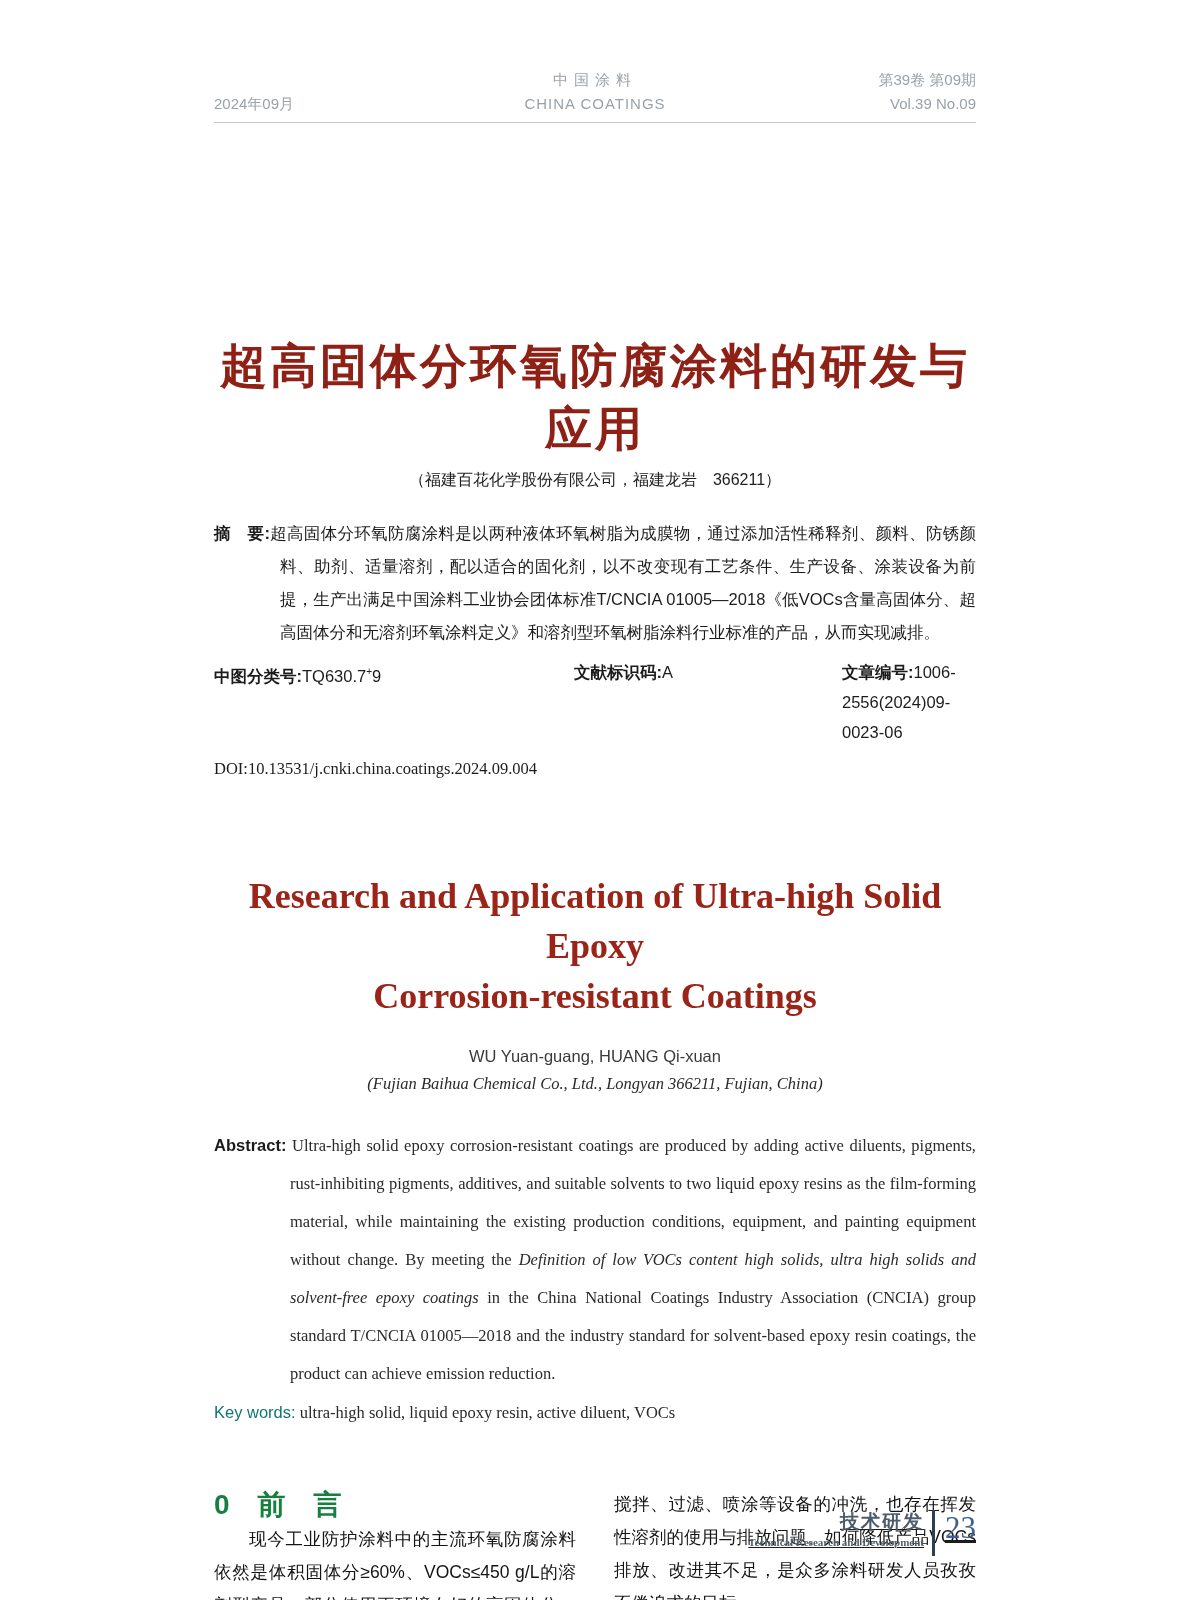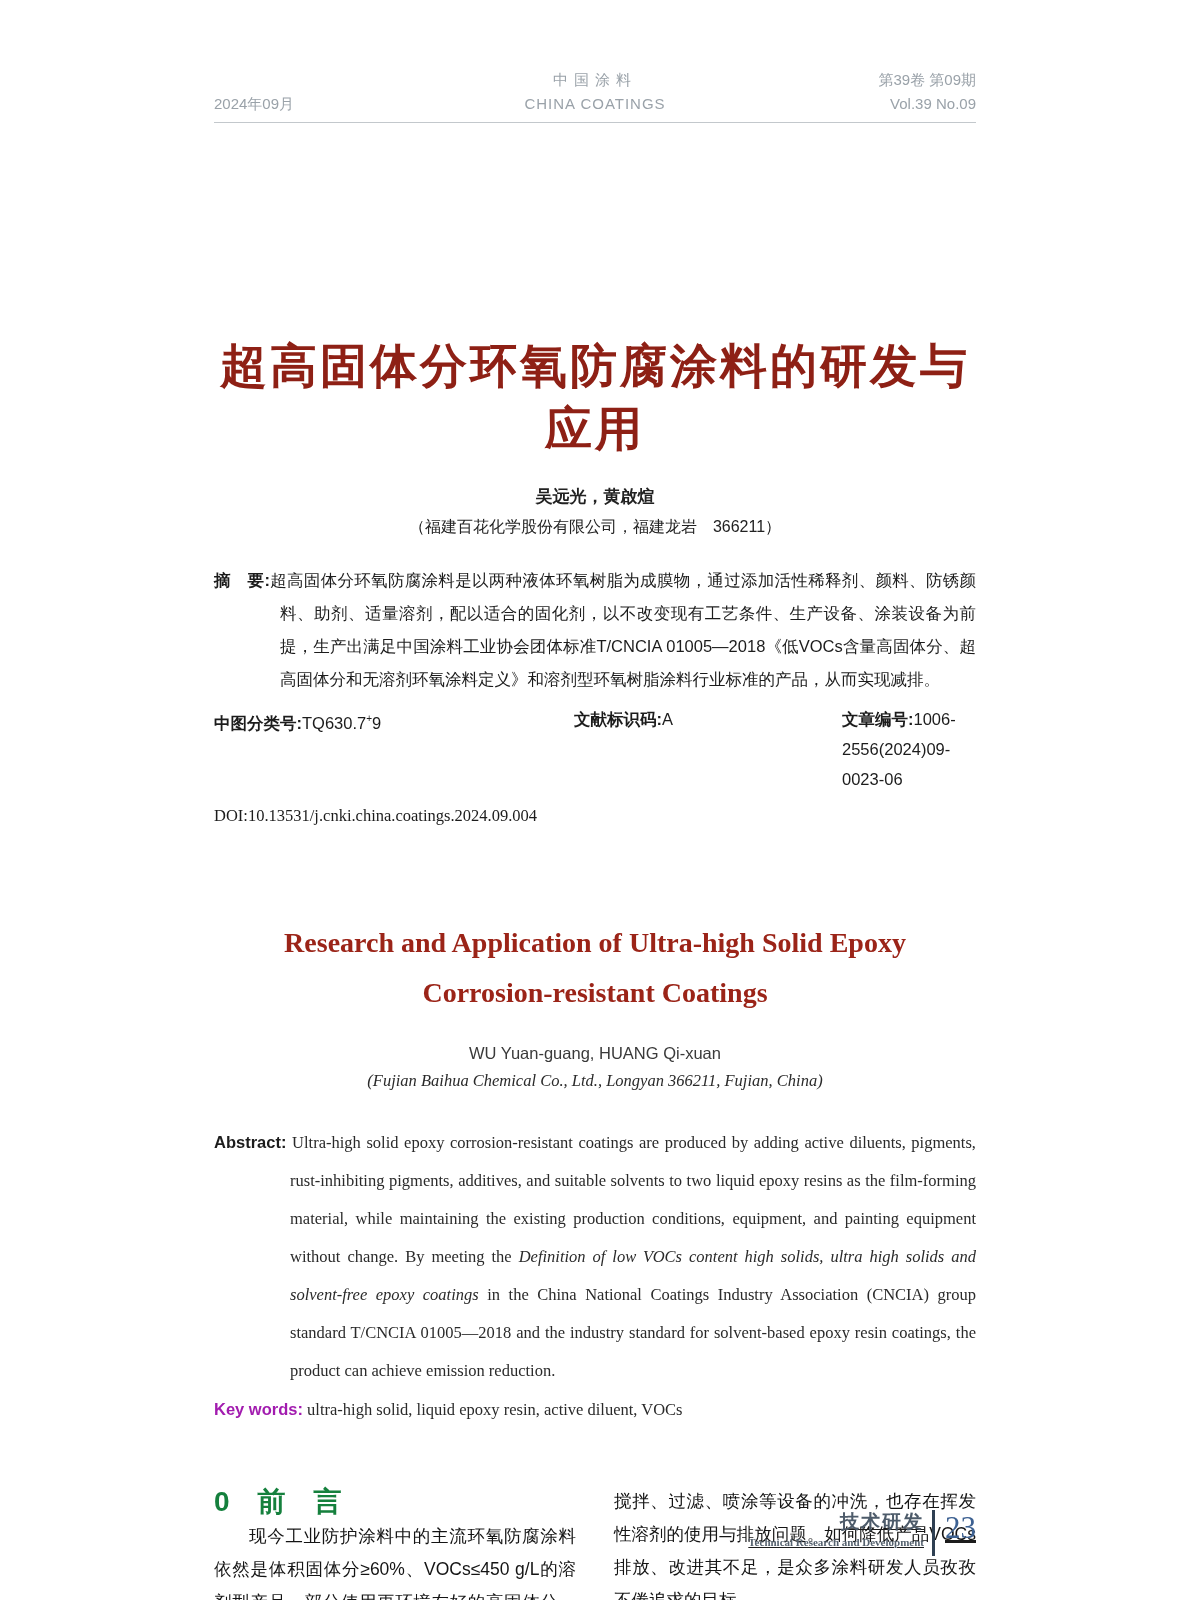--- a/index.html
+++ b/index.html
@@ -87,21 +87,21 @@
     font-size: 16.5px;
     color: #1c1c1c;
   }
 
   
   .title-en {
     margin-top: 92px;
     text-align: center;
     font-family: "Liberation Serif", serif;
     font-weight: bold;
-    font-size: 28px;
+    font-size: 36px;
     line-height: 50px;
     color: #9b2418;
   }
   .authors-en {
     margin-top: 26px;
     text-align: center;
     font-size: 16.5px;
     color: #3a3a3a;
   }
   .affiliation-en {
@@ -124,21 +124,21 @@
     text-indent: -76px;
     color: #2a2a2a;
   }
   .abstract-en .lbl { font-family: "Liberation Sans", sans-serif; font-weight: bold; color: #1c1c1c; }
   .keywords-en {
     font-family: "Liberation Serif", serif;
     font-size: 16.5px;
     line-height: 38px;
     color: #2a2a2a;
   }
-  .keywords-en .lbl { font-family: "Liberation Sans", sans-serif; font-weight: bold; color: #a21caf; }
+  .keywords-en .lbl { font-family: "Liberation Sans", sans-serif; font-weight: normal; color: #0f766e; }
 
   
   .body-columns {
     margin-top: 56px;
     display: flex;
     gap: 38px;
   }
   .col { flex: 1 1 0; }
   .section-heading {
     font-size: 28px;
@@ -202,21 +202,20 @@
       <div class="journal-cn">中国涂料</div>
       <div class="journal-en">CHINA COATINGS</div>
     </div>
     <div class="right">
       <div>第39卷 第09期</div>
       <div>Vol.39  No.09</div>
     </div>
   </div>
 
   <h1 class="title-cn">超高固体分环氧防腐涂料的研发与应用</h1>
-  <div class="authors-cn">吴远光，黄啟煊</div>
   <div class="affiliation-cn">（福建百花化学股份有限公司，福建龙岩　366211）</div>
 
   <p class="abstract-cn"><span class="lbl">摘　要:</span><span>超高固体分环氧防腐涂料是以两种液体环氧树脂为成膜物，通过添加活性稀释剂、颜料、防锈颜料、助剂、适量溶剂，配以适合的固化剂，以不改变现有工艺条件、生产设备、涂装设备为前提，生产出满足中国涂料工业协会团体标准T/CNCIA 01005—2018《低VOCs含量高固体分、超高固体分和无溶剂环氧涂料定义》和溶剂型环氧树脂涂料行业标准的产品，从而实现减排。</span></p>
 
 
   <div class="meta-row">
     <div><span class="lbl">中图分类号:</span><span>TQ630.7</span><sup>+</sup><span>9</span></div>
     <div><span class="lbl">文献标识码:</span><span>A</span></div>
     <div><span class="lbl">文章编号:</span><span>1006-2556(2024)09-0023-06</span></div>
   </div>

